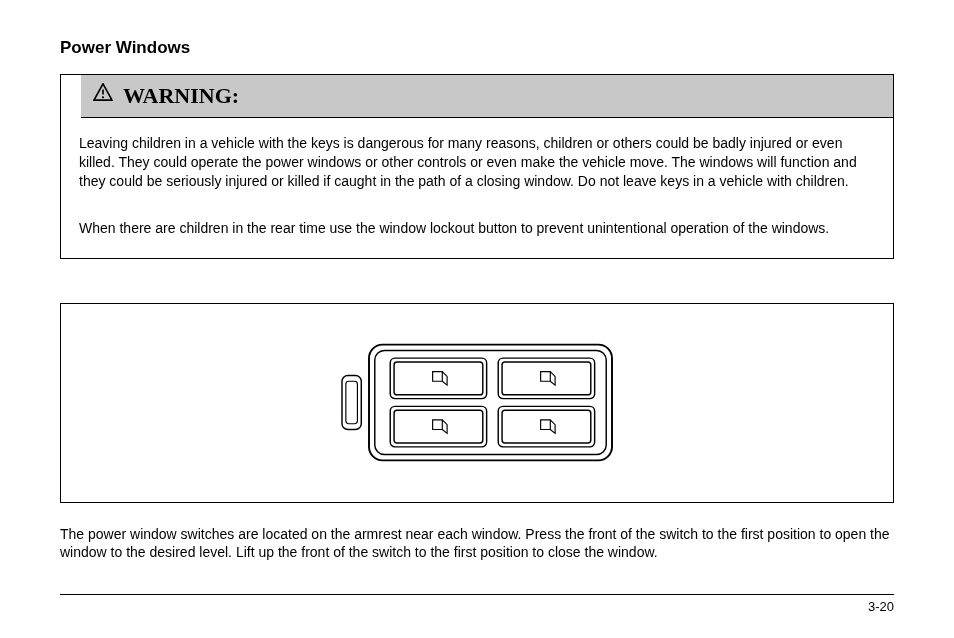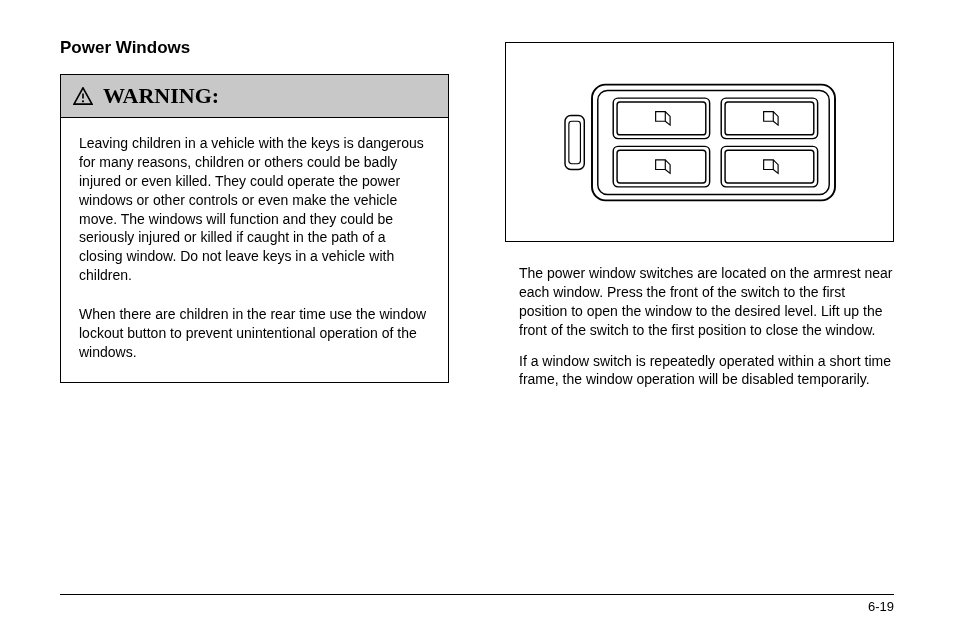--- a/index.html
+++ b/index.html
@@ -7,76 +7,78 @@
     width: 954px;
     height: 638px;
     background: #fff;
     font-family: Arial, Helvetica, sans-serif;
     color: #000;
     position: relative;
     padding: 38px 60px 20px 60px;
   }
   .columns {
     display: flex;
-    gap: 56px;
+    gap: 40px;
+    flex-direction: column;
   }
   .col {
     flex: 1;
     min-width: 0;
   }
   .section-heading {
     font-weight: bold;
     font-size: 17px;
     margin-bottom: 16px;
   }
   .warning-box {
     border: 1.5px solid #000;
     margin-top: 4px;
   }
   .warning-header {
     background: #c8c8c8;
     border-bottom: 1.5px solid #000;
     padding: 8px 12px;
     display: flex;
-    align-items: center;
+    align-items: flex-start;
     gap: 10px;
+    margin-left: 20px;
   }
   .warning-title {
     font-family: "Times New Roman", Times, serif;
     font-weight: bold;
     font-size: 22px;
   }
   .warning-icon {
     width: 20px;
     height: 18px;
   }
   .warning-body {
     padding: 16px 18px 20px 18px;
     font-size: 14px;
     line-height: 1.35;
   }
-  .warning-body p { margin-bottom: 20px; }
+  .warning-body p { margin-bottom: 28px; }
   .warning-body p:last-child { margin-bottom: 0; }
 
   .illustration-frame {
     border: 1.5px solid #000;
     height: 200px;
     display: flex;
     align-items: center;
     justify-content: center;
     margin-bottom: 22px;
     margin-top: 4px;
   }
   .illustration-frame svg { display: block; }
 
   .body-text {
     font-size: 14px;
     line-height: 1.35;
   }
-  .body-text p { margin-bottom: 12px; margin-left: 14px; }
+  .body-text p { margin-bottom: 12px; }
   .body-text em { font-style: italic; }
 
   .footer {
     position: absolute;
     left: 60px;
     right: 60px;
     bottom: 24px;
   }
   .footer-rule {
     border-top: 1.5px solid #000;
@@ -142,22 +144,21 @@
           <rect x="176" y="78" width="92" height="34" rx="3"></rect>
           <g transform="translate(216,88)">
             <path d="M0 0 L10 0 L10 10 L0 10 Z M10 0 L15 5 L15 14 L10 10" stroke-width="1.2"></path>
           </g>
         </g>
       </svg>
     </div>
 
     <div class="body-text">
       <p>The power window switches are located on the armrest near each window. Press the front of the switch to the first position to open the window to the desired level. Lift up the front of the switch to the first position to close the window.</p>
-      <p>If a window switch is repeatedly operated within a short time frame, the window operation will be disabled temporarily.</p>
     </div>
   </div>
 </div>
 
 <div class="footer">
   <div class="footer-rule">
-    <span>6-19</span>
+    <span>3-20</span>
   </div>
 </div>
 
 </body></html>

